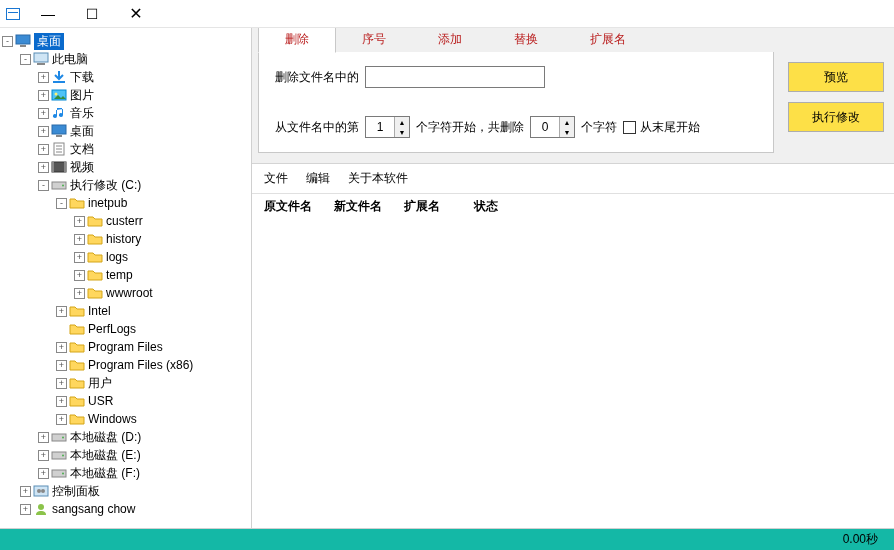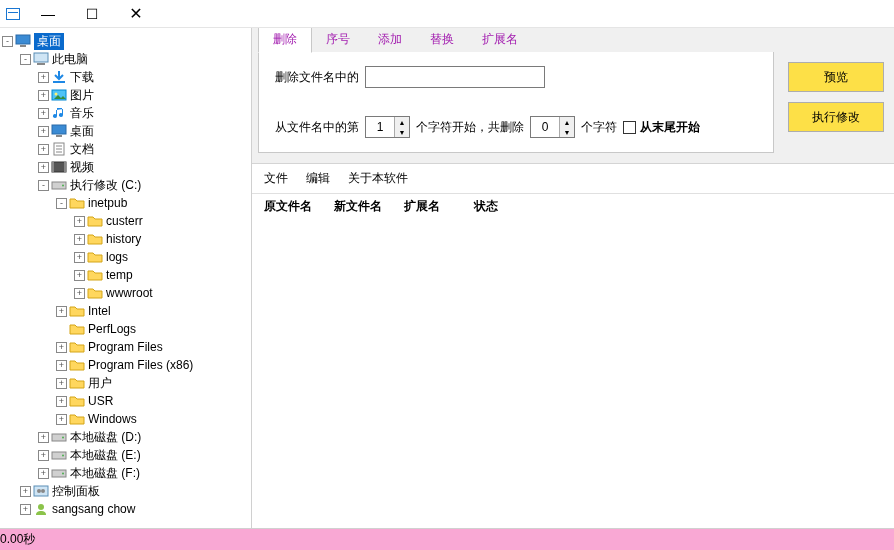--- a/index.html
+++ b/index.html
@@ -16,40 +16,40 @@
 .tree-row .pad { display: inline-block; }
 .exp { width: 11px; height: 11px; border: 1px solid #888; display: inline-flex; align-items: center; justify-content: center; font-size: 9px; line-height: 1; margin-right: 2px; color: #555; background: #fff; cursor: default; }
 .exp.blank { border: none; background: transparent; }
 .ticon { width: 16px; height: 14px; display: inline-flex; align-items: center; justify-content: center; margin-right: 3px; }
 .ticon svg { display: block; }
 .tree-row .lbl { }
 .tree-row.selected .lbl { background: #0a6acc; color: #fff; padding: 0 3px; }
 .right { flex: 1; display: flex; flex-direction: column; }
 .upper { background: #f0f0f0; border-bottom: 1px solid #d4d4d4; position: relative; padding-bottom: 10px; }
 .tabs { display: flex; gap: 0; padding-left: 6px; align-items: flex-end; height: 24px; }
-.tab { padding: 4px 14px; cursor: default; color: #a21caf; }
+.tab { padding: 4px 26px; cursor: default; color: #b91c1c; }
 .tab.active { background: #fff; border: 1px solid #c8c8c8; border-bottom: 1px solid #fff; position: relative; top: 1px; }
 .tab-body { background: #fff; border: 1px solid #c8c8c8; margin: 0 6px; padding: 14px 16px; border-top: none; }
 .row { display: flex; align-items: center; gap: 6px; margin-bottom: 28px; }
 .row:last-child { margin-bottom: 0; }
 .row input[type=text] { height: 22px; border: 1px solid #7a7a7a; padding: 0 4px; }
 .spin { display: inline-flex; align-items: center; border: 1px solid #7a7a7a; height: 22px; }
 .spin input { width: 28px; border: none; text-align: center; height: 20px; outline: none; }
 .spin .arrows { display: flex; flex-direction: column; border-left: 1px solid #aaa; }
 .spin .arrows span { width: 14px; height: 10px; font-size: 7px; display: flex; align-items: center; justify-content: center; background: #f0f0f0; cursor: default; }
-.chk { display: inline-flex; align-items: center; gap: 4px; font-weight: bold; }
+.chk { display: inline-flex; align-items: center; gap: 4px; }
 .chk .box { width: 13px; height: 13px; border: 1px solid #333; background: #fff; }
 .side-btns { position: absolute; right: 10px; top: 34px; display: flex; flex-direction: column; gap: 10px; }
 .side-btns button { width: 96px; height: 30px; background: #fde047; border: 1px solid #adadad; cursor: default; }
 .menu2 { display: flex; gap: 18px; padding: 6px 12px; border-bottom: 1px solid #e0e0e0; }
 .menu2 span { cursor: default; }
 .table { flex: 1; overflow: auto; }
 .thead { display: flex; padding: 4px 12px; font-weight: bold; }
 .thead span { width: 70px; }
-.status { height: 22px; background: #f9a8d4; border-top: 1px solid #d0d0d0; display: flex; align-items: center; padding-right: 16px; }
+.status { height: 22px; background: #14b8a6; border-top: 1px solid #d0d0d0; display: flex; align-items: center; justify-content: flex-end; padding-right: 16px; }
 </style>
 </head>
 <body>
 
 <div class="titlebar">
   <span class="app-icon"></span>
   <div class="win-btn">—</div>
   <div class="win-btn">☐</div>
   <div class="win-btn close">✕</div>
 </div>

